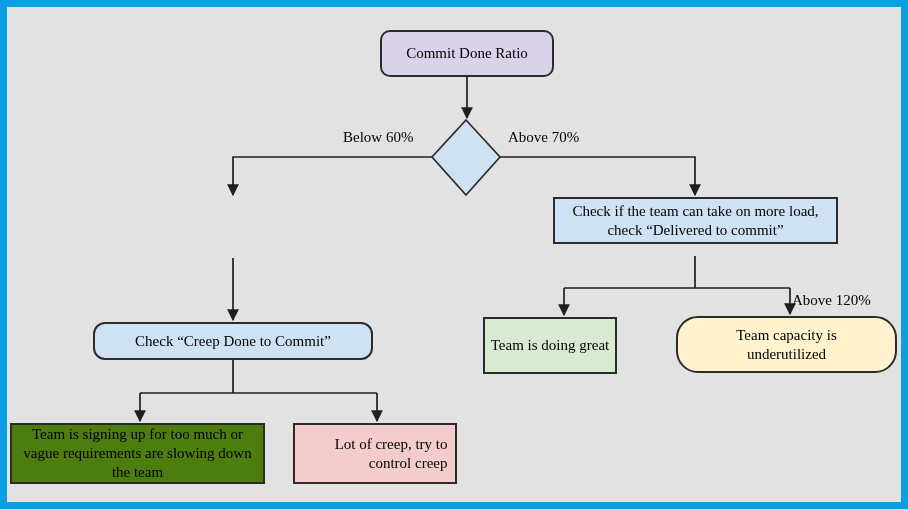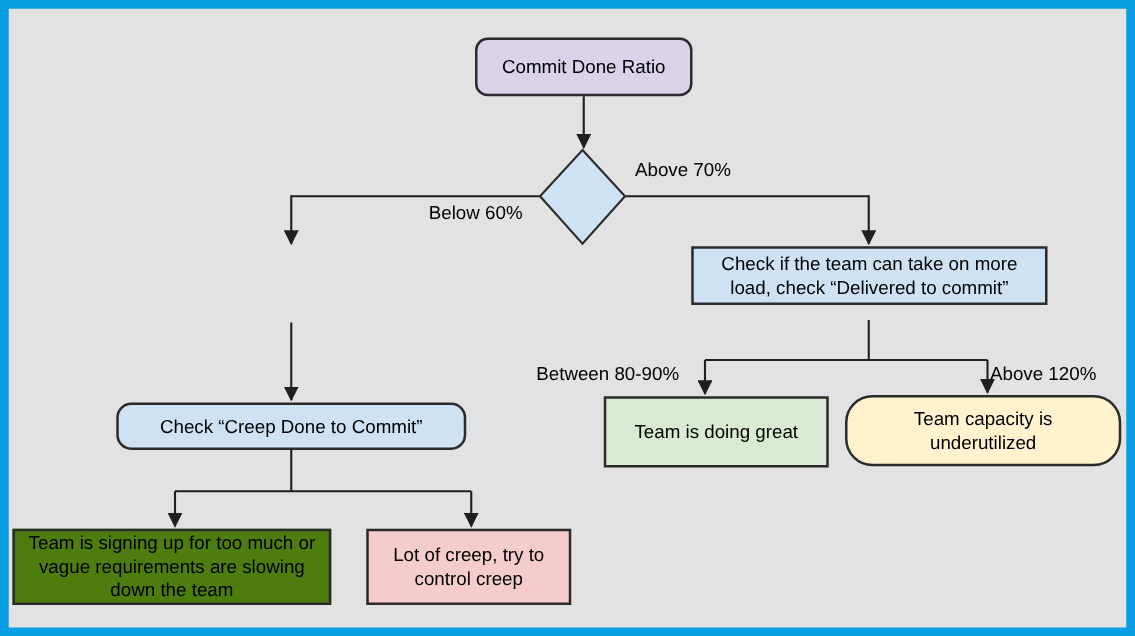--- a/index.html
+++ b/index.html
@@ -39,42 +39,42 @@
   }
   .node span { display: block; }
   .n-commit   { left: 380px; top: 30px;  width: 174px; height: 47px; border-radius: 10px; }
   .n-problem  { left: 92px;  top: 197px; width: 284px; height: 61px; }
   .n-moreload { left: 553px; top: 197px; width: 285px; height: 47px; }
   .n-moreload span { max-width: 270px; }
   .n-creep    { left: 93px;  top: 322px; width: 280px; height: 38px; border-radius: 12px; justify-content: center; }
   .n-pink1    { left: 10px;  top: 423px; width: 255px; height: 61px; }
   .n-pink1 span { max-width: 245px; }
   .n-pink2    { left: 293px; top: 423px; width: 164px; height: 61px; }
-  .n-pink2 span { max-width: 145px; }
-  .n-green    { left: 483px; top: 317px; width: 180px; height: 57px; }
+  .n-pink2 span { max-width: 145px; text-align: right; }
+  .n-green    { left: 483px; top: 317px; width: 134px; height: 57px; }
   .n-yellow   { left: 676px; top: 316px; width: 221px; height: 57px; border-radius: 22px; }
   .n-yellow span { max-width: 150px; }
   .edge-label {
     position: absolute;
     font-size: 15px;
     line-height: 18px;
     white-space: nowrap;
     z-index: 3;
   }
-  .l-below60  { left: 343px; top: 128px; margin-top: 34px; }
+  .l-below60  { left: 343px; top: 128px; }
   .l-above70  { left: 508px; top: 128px; }
   .l-between  { left: 429px; top: 291px; }
   .l-above120 { left: 792px; top: 291px; }
   .l-low25    { left: 14px;  top: 399px; }
   .l-high40   { left: 384px; top: 399px; }
 </style>
 </head>
 <body>
 
-<div class="stage" style="background-color: rgb(226, 226, 226);">
+<div class="stage" style="background-color: rgb(226, 226, 226); font-family: Liberation Serif, serif;">
 
   <svg class="edges" width="908" height="509" viewBox="0 0 908 509">
     <defs>
       <marker id="arrow" viewBox="0 0 10 10" refX="9" refY="5" markerWidth="7" markerHeight="7" orient="auto-start-reverse">
         <path d="M 0 0 L 10 5 L 0 10 z" fill="#1f1f1f" style="fill: rgb(31, 31, 31);"></path>
       </marker>
     </defs>
     <g fill="none" stroke="#1f1f1f" stroke-width="1.7" style="stroke: rgb(31, 31, 31);">
       <polyline points="467,77 467,118" marker-end="url(#arrow)"></polyline>
       <polyline points="432,157 233,157 233,195" marker-end="url(#arrow)"></polyline>
@@ -116,17 +116,16 @@
   <div class="node n-green" style="background-color: rgb(217, 234, 211);">
     <span>Team is doing great</span>
   </div>
 
   <div class="node n-yellow" style="background-color: rgb(255, 242, 204);">
     <span>Team capacity is underutilized</span>
   </div>
 
   <div class="edge-label l-below60">Below 60%</div>
   <div class="edge-label l-above70">Above 70%</div>
-  <div class="edge-label l-between">Between 80-90%</div>
   <div class="edge-label l-above120">Above 120%</div>
 
   <div class="frame" style="border-color: rgb(10, 158, 226);"></div>
 </div>
 
 </body></html>

